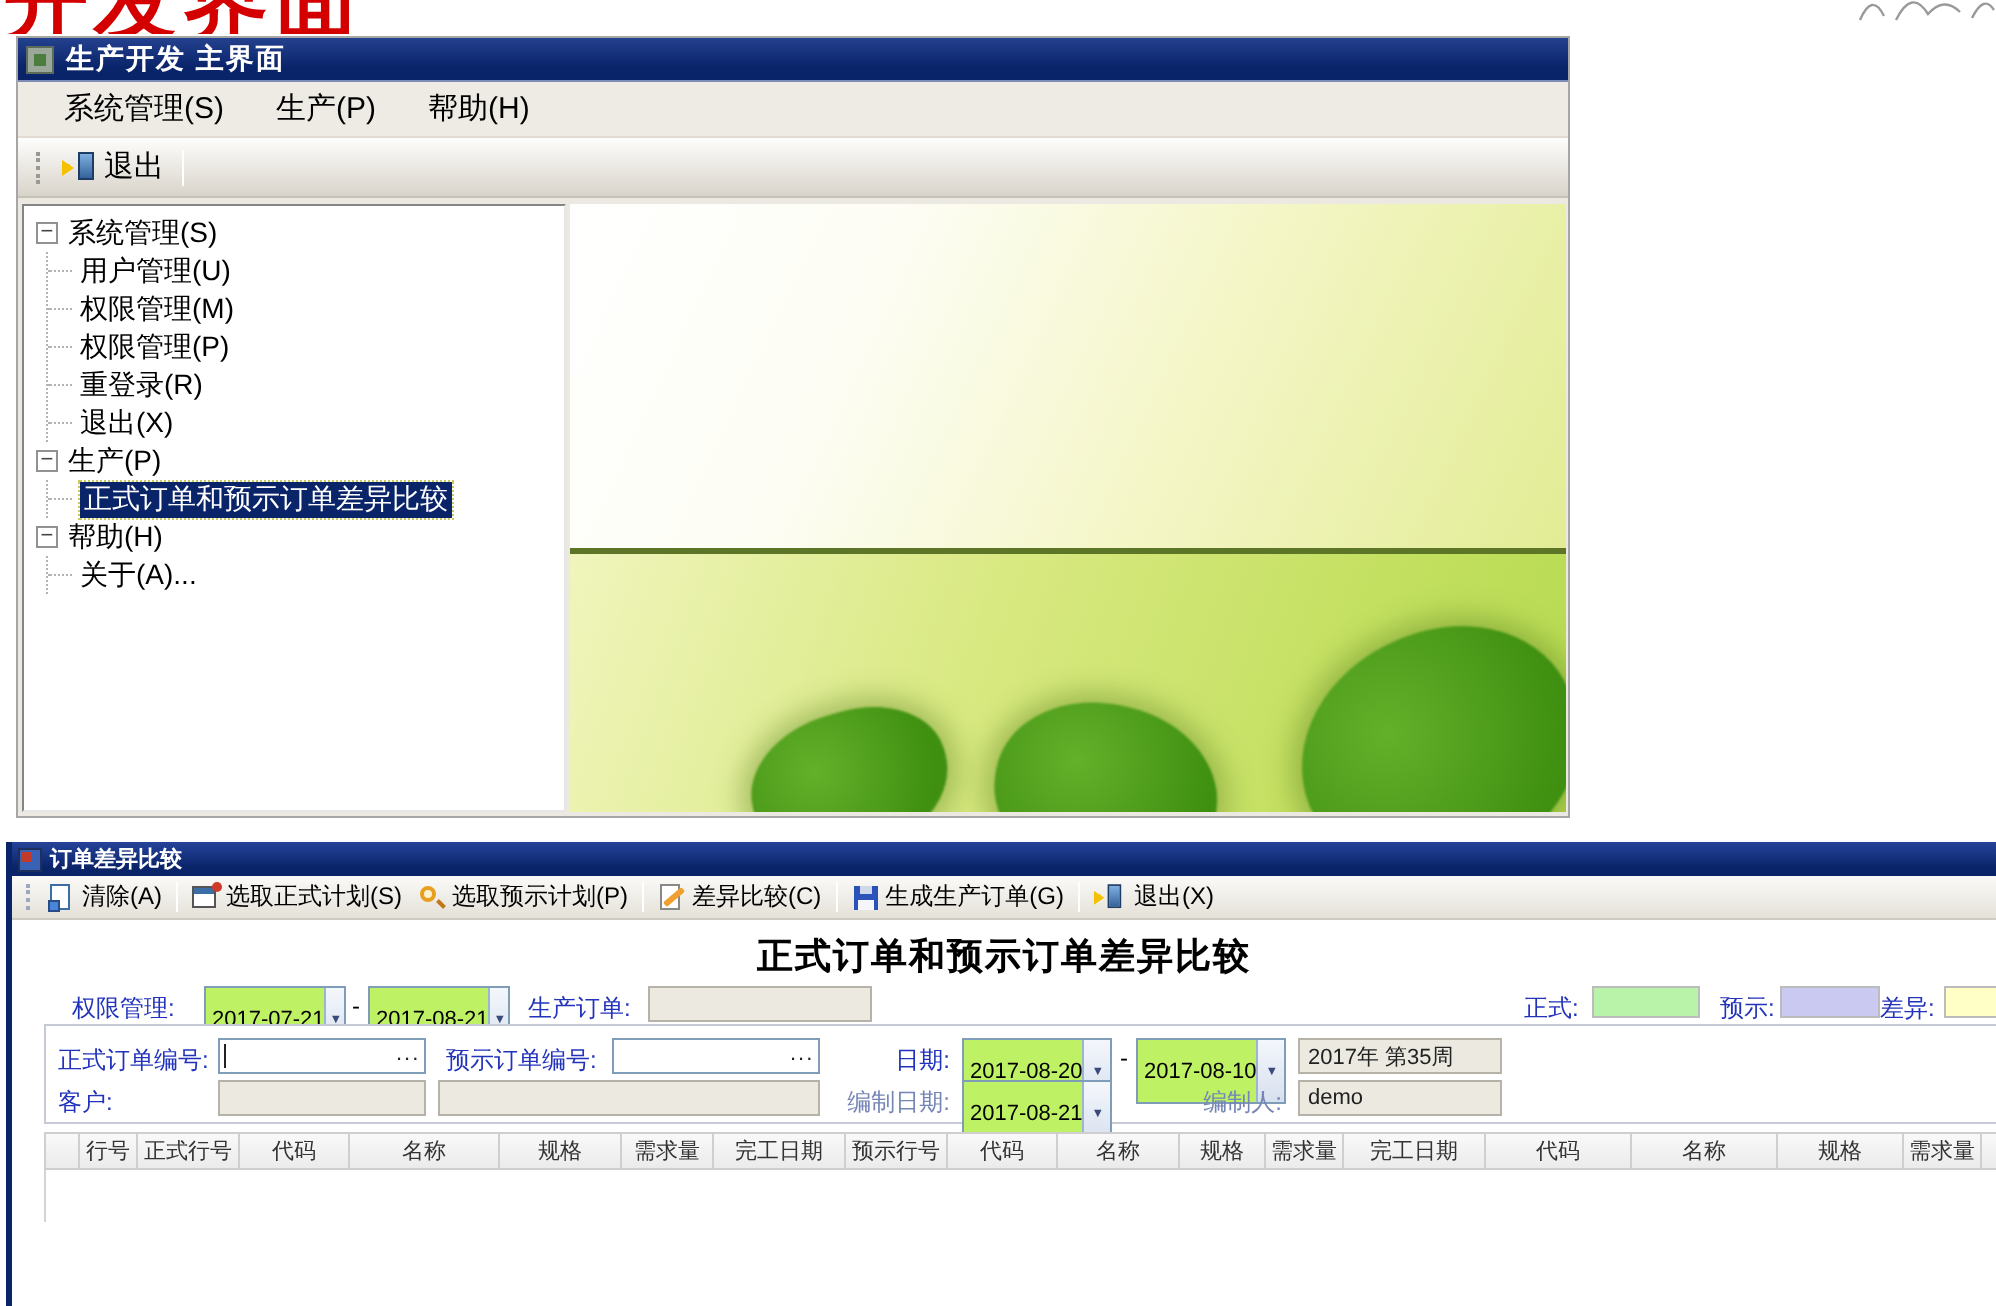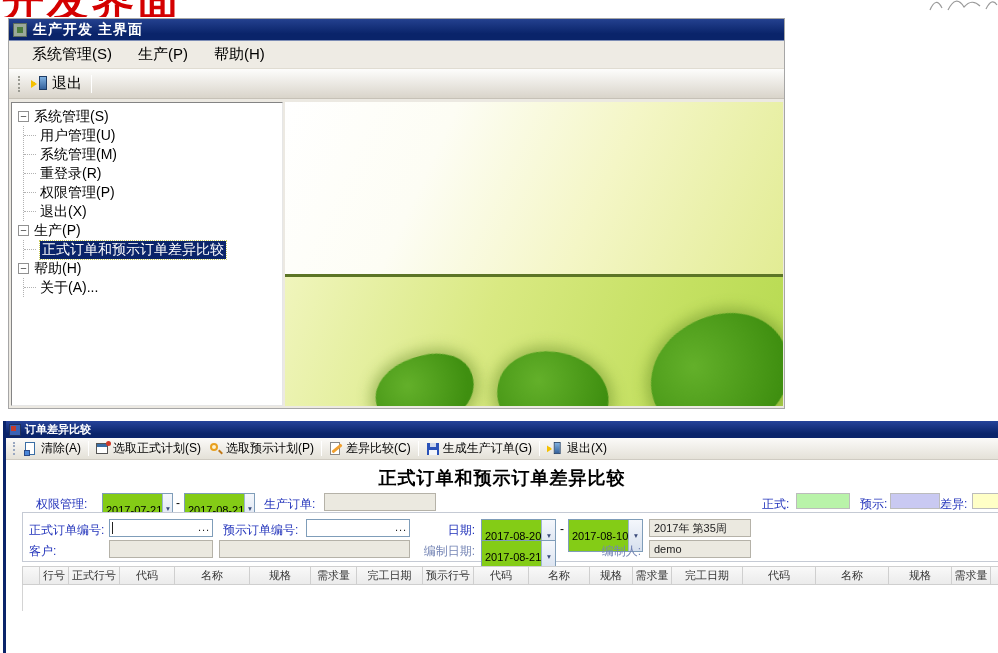--- a/index.html
+++ b/index.html
@@ -82,21 +82,21 @@
 
   .ptitle { position:absolute; left:0; width:100%; top:6px; text-align:center;
             font-family:"DejaVu Serif", serif; font-weight:bold; font-size:18px; letter-spacing:1px;}
 
   .bluelab { color:#2233bb; font-size:12px; }
   .graylab { color:#7585b5; font-size:12px; }
   .field { position:absolute; height:18px; border:1px solid #7f9db9; background:#fff;
            font-size:11px; padding:2px 3px; color:#000; }
   .gfield { position:absolute; height:18px; border:1px solid #b5b2a8; background:#ebe9e0;
             font-size:11px; padding:2px 4px; color:#222; }
-  .combo { position:absolute; height:33px; border:1px solid #7f9db9; background:#84cc16;
+  .combo { position:absolute; height:33px; border:1px solid #7f9db9; background:#bef264;
            display:flex; align-items:center; font-size:11px;text-align:right; }
   .combo .ctext { flex:1; padding-left:3px; white-space:nowrap; }
   .combo .carr { width:14px; align-self:stretch; background:linear-gradient(180deg,#f4f7fc,#d7e0ee);
                  border-left:1px solid #9cb5d2; display:flex; align-items:center; justify-content:center;
                  font-size:8px; color:#3a4a7a; }
   .combo .carr::before { content:"▼"; transform:scale(.8); }
   .ellip { position:absolute; font-size:11px; letter-spacing:1px; color:#222; cursor:default; }
   .caret { position:absolute; width:1px; height:12px; background:#222; }
 
   .filterrow { position:absolute; top:33px; left:0; right:0; height:20px; }
@@ -166,27 +166,27 @@
     <div class="treepane">
       <div class="trow">
         <span class="tbox"></span>
         <span>系统管理(S)</span>
       </div>
       <div class="tkids">
         <div class="tkid">
             <span>用户管理(U)</span>
           </div>
         <div class="tkid">
-            <span>系统管理(M)</span>
+            <span>权限管理(M)</span>
+          </div>
+        <div class="tkid">
+            <span>权限管理(P)</span>
           </div>
         <div class="tkid">
             <span>重登录(R)</span>
-          </div>
-        <div class="tkid">
-            <span>权限管理(P)</span>
           </div>
         <div class="tkid">
             <span>退出(X)</span>
           </div>
       </div>
       <div class="trow">
         <span class="tbox"></span>
         <span>生产(P)</span>
       </div>
       <div class="tkids">

